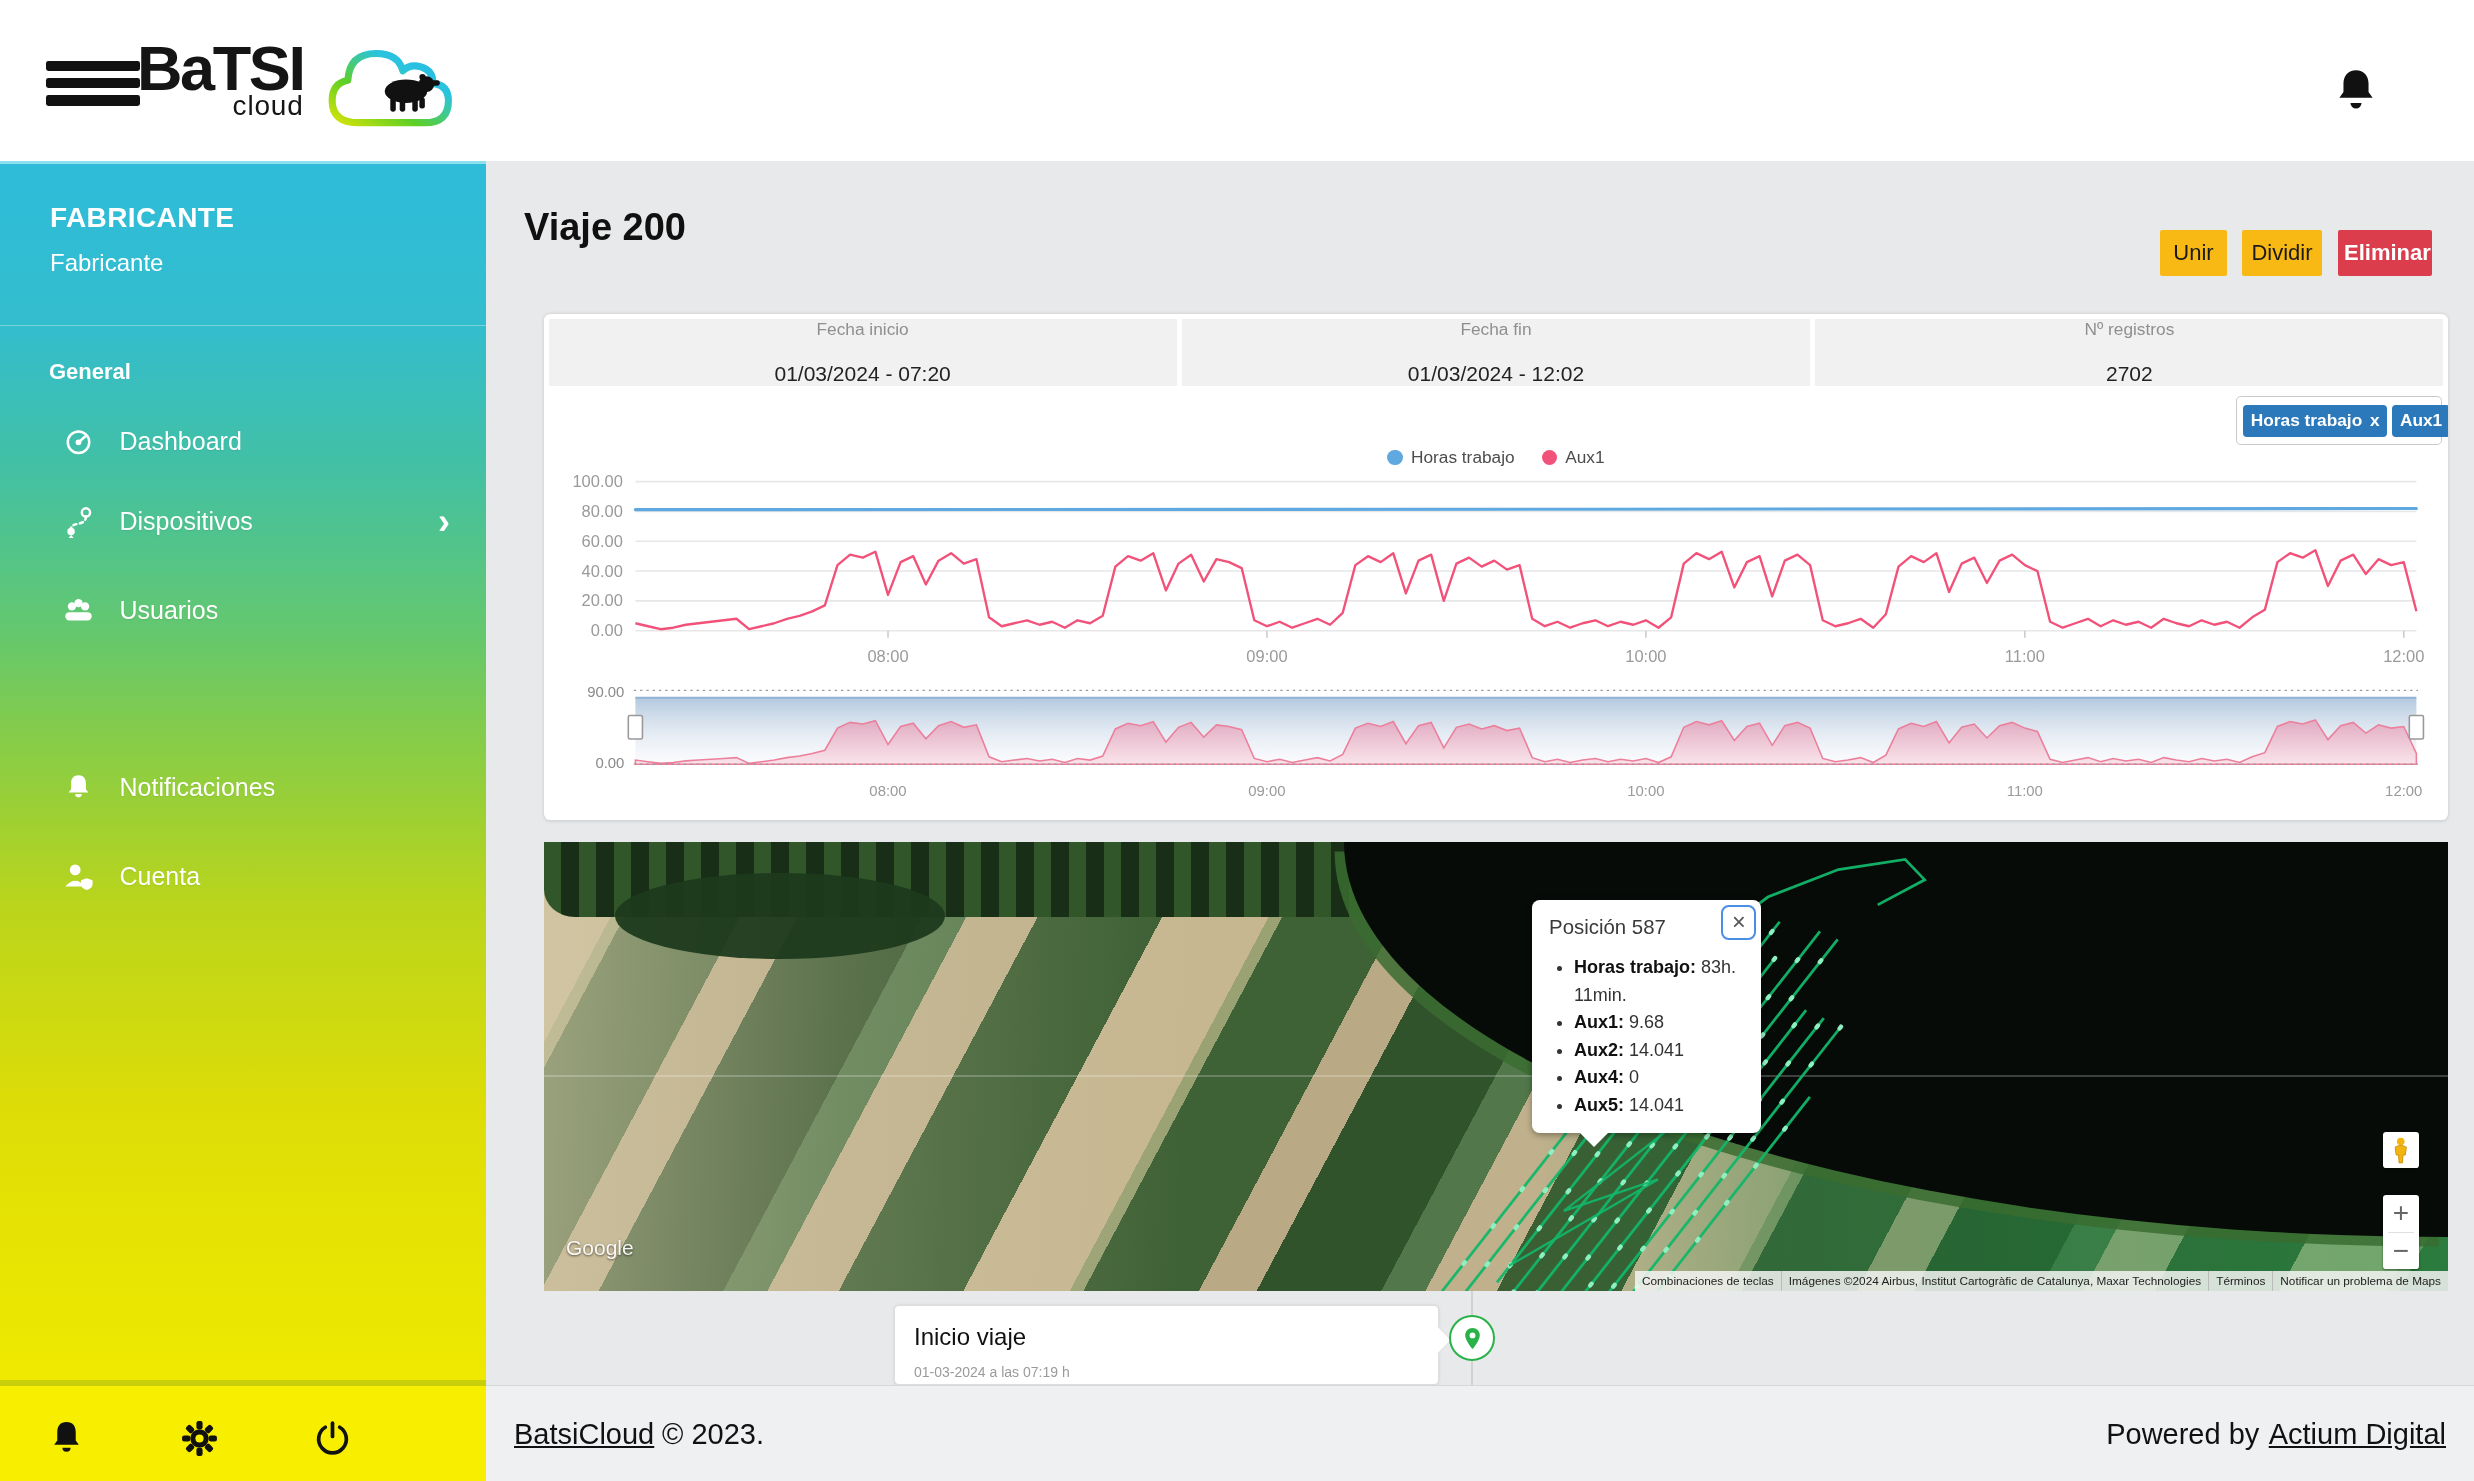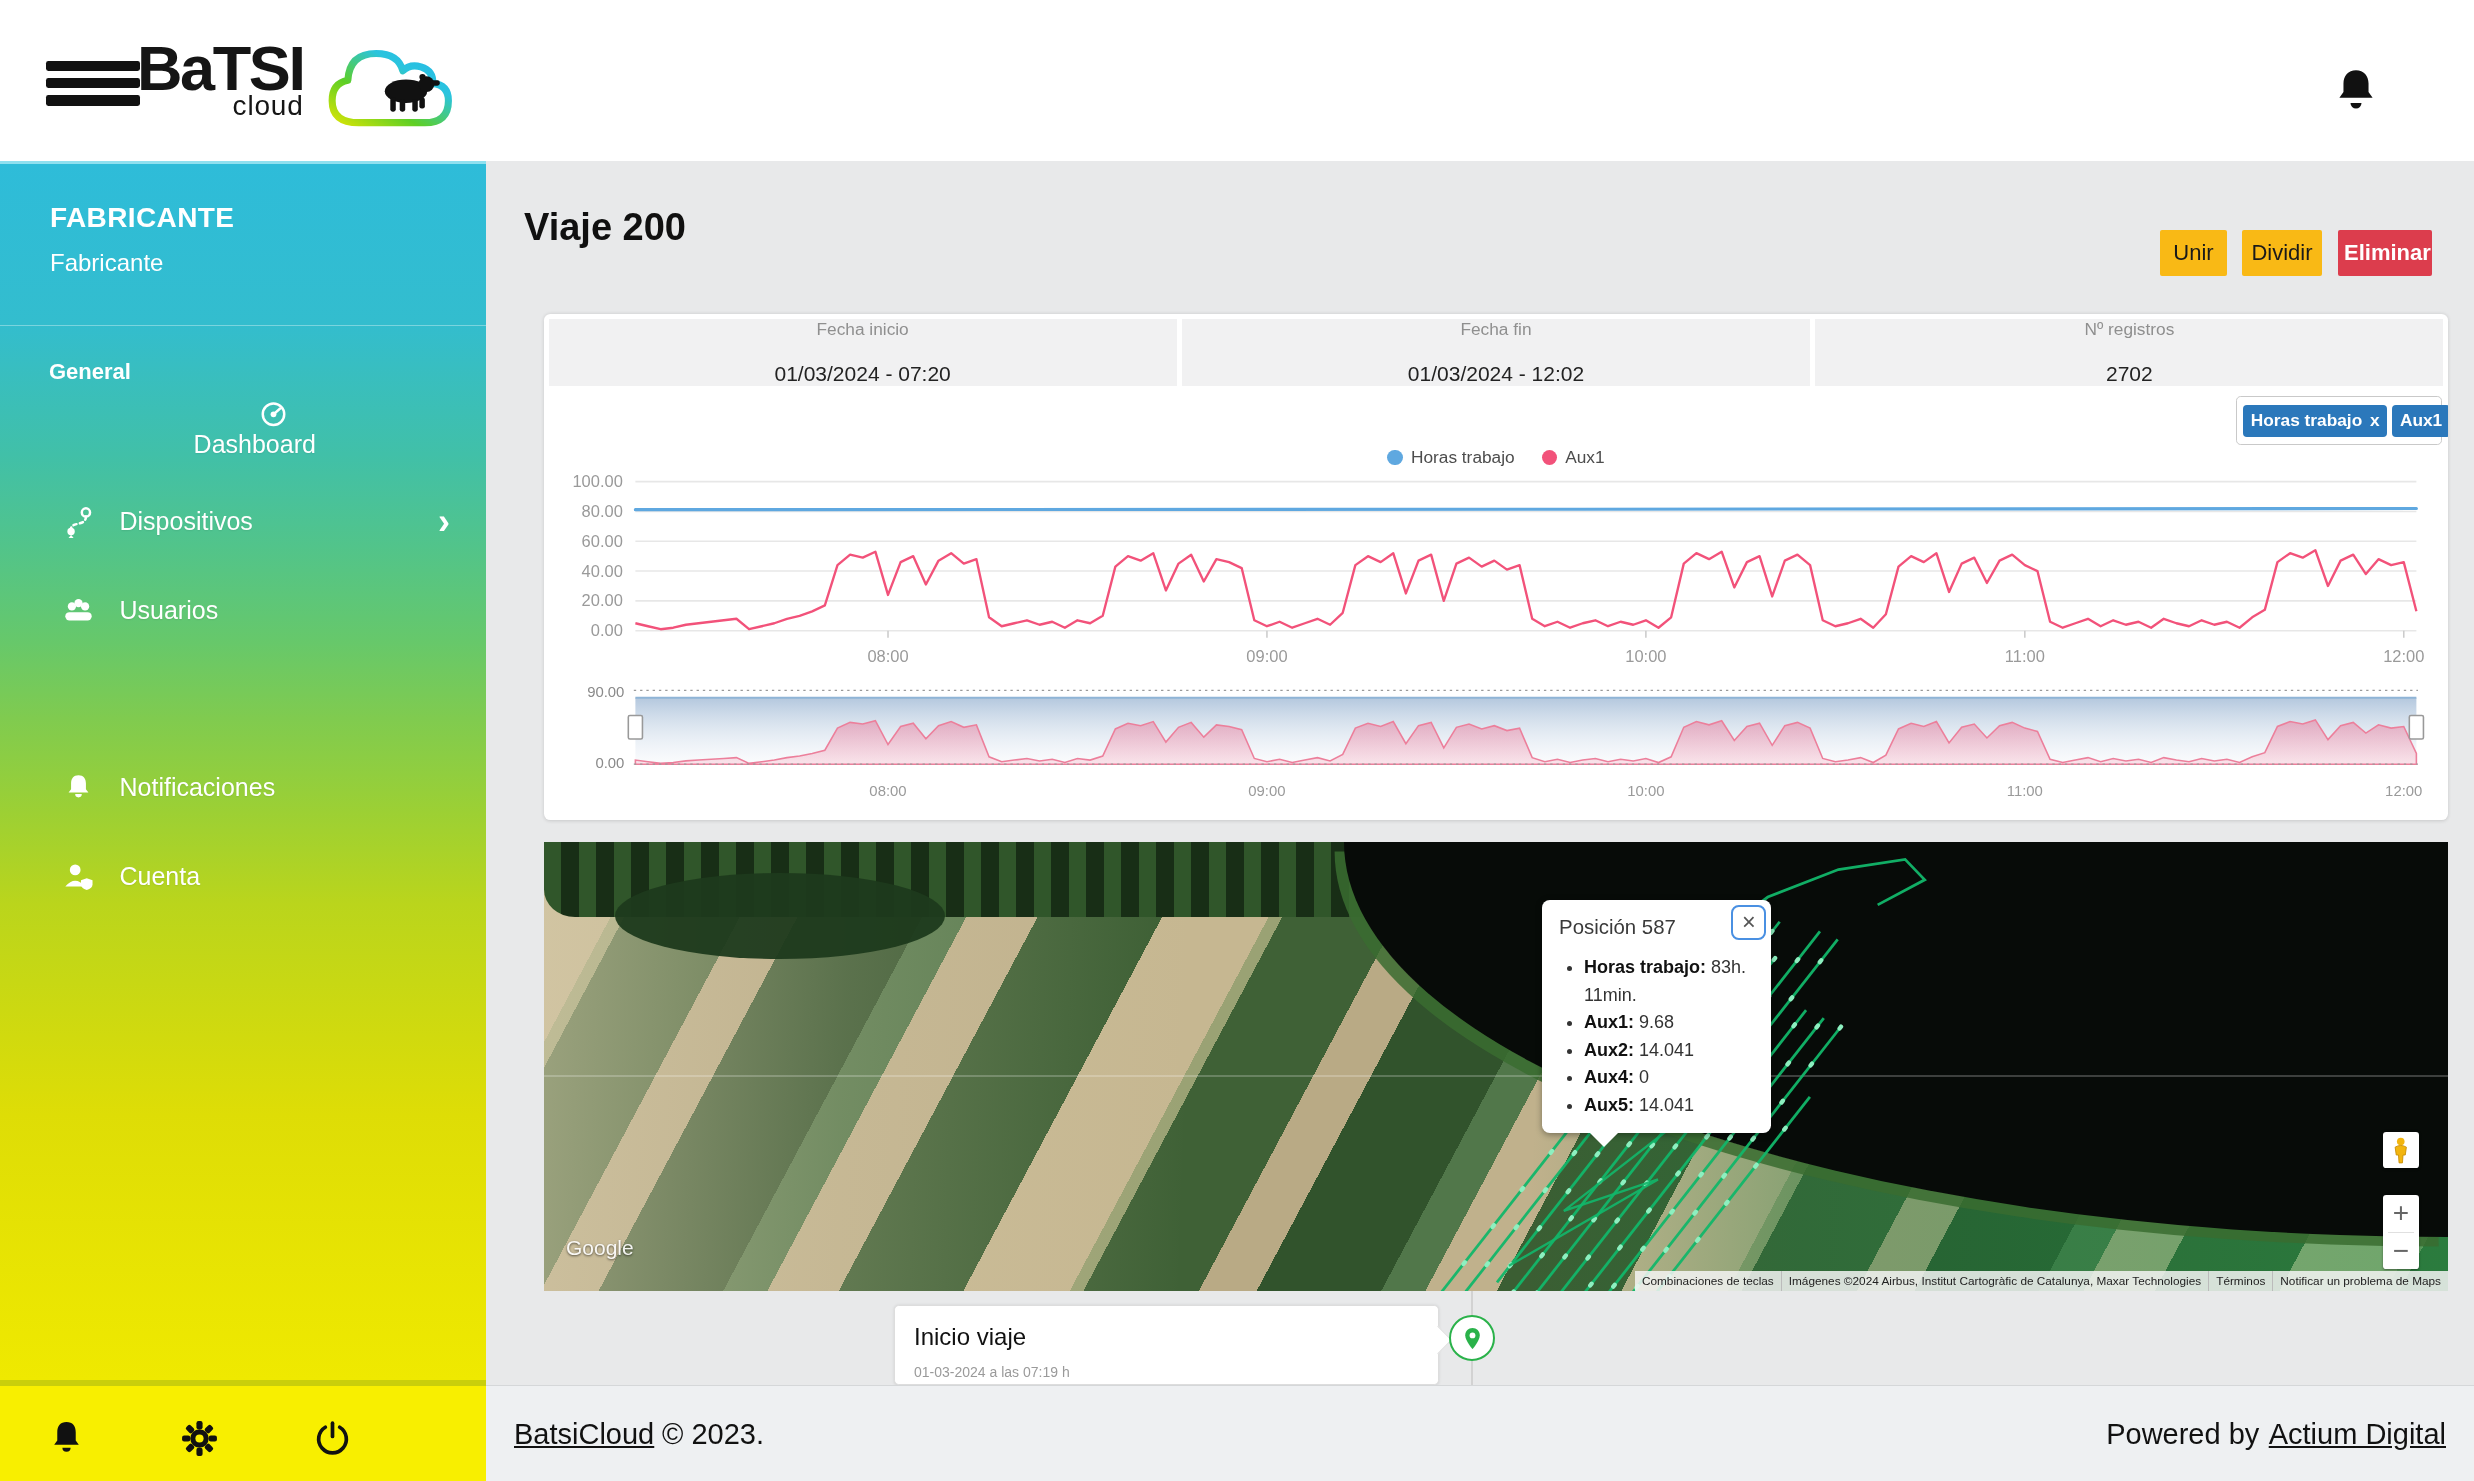--- a/index.html
+++ b/index.html
@@ -65,21 +65,21 @@
   #map-trees{position:absolute;left:0;top:0;width:100%;height:75px;
     background:repeating-linear-gradient(90deg,rgba(48,86,42,1) 0 17.3px,rgba(24,46,22,1) 17.3px 35px);
     border-radius:0 0 47px 31px / 0 0 43px 27.5px;}
   #map-trees2{position:absolute;left:71px;top:31px;width:330px;height:86px;border-radius:50%;
     background:rgba(30,58,28,0.95);}
   #map-dark{position:absolute;right:0;top:0;width:58%;height:88%;background:#070b08;
     border-bottom-left-radius:100% 100%;box-shadow:-9.4px 9.4px 0 rgba(58,108,48,0.85);}
   #map-grid{position:absolute;left:0;top:52%;width:100%;height:1.6px;background:rgba(255,255,255,0.22);}
   #track-svg{position:absolute;inset:0;}
   #map-popup{position:absolute;left:988px;top:58px;width:204px;background:#fff;border-radius:7.8px;
-    box-shadow:0 1.6px 6.3px rgba(0,0,0,0.35);padding:12.6px 11px 14px 14px;z-index:8;margin-left:10px;}
+    box-shadow:0 1.6px 6.3px rgba(0,0,0,0.35);padding:12.6px 11px 14px 14px;z-index:8;}
   #popup-title{font-size:20.4px;color:#3a3a3a;margin:3.1px 0 15.7px 3.1px;}
   #popup-list{margin:0;padding-left:28px;}
   #popup-list li{font-size:18px;color:#333;line-height:27.5px;}
   #popup-list b{color:#111;}
   #popup-list b::after{content:": ";}
   #popup-close{position:absolute;right:4.7px;top:4.7px;width:35px;height:35px;border:2.4px solid #4a90e2;
     border-radius:7.8px;background:#fff;font-size:23.5px;color:#555;line-height:30px;text-align:center;cursor:pointer;box-sizing:border-box;}
   #popup-arrow{position:absolute;left:47px;bottom:-14px;width:0;height:0;
     border-left:15.7px solid transparent;border-right:15.7px solid transparent;border-top:15.7px solid #fff;}
   #pegman{position:absolute;left:1839px;top:290px;width:36px;height:36px;background:#fff;border-radius:3.1px;
@@ -154,21 +154,21 @@
     <path fill="#111" d="M10.5 23a3.5 3.5 0 0 0 7 0z"></path>
   </svg>
 </div>
 
 <div id="sidebar">
   <div id="org-title">FABRICANTE</div>
   <div id="org-subtitle">Fabricante</div>
   <div id="side-divider"></div>
   <div id="side-section">General</div>
 
-  <div class="side-item" style="top:233px;flex-direction:column;">
+  <div class="side-item" style="top:248px;">
     <span class="ic">
       <svg width="33" height="33" viewBox="0 0 40 40">
         <circle cx="20" cy="21" r="13" fill="none" stroke="#fff" stroke-width="3"></circle>
         <line x1="20" y1="21" x2="28" y2="14" stroke="#fff" stroke-width="3" stroke-linecap="round"></line>
         <circle cx="20" cy="21" r="3.5" fill="#fff"></circle>
       </svg>
       </span>
     <span class="lbl">Dashboard</span>
   </div>
 

